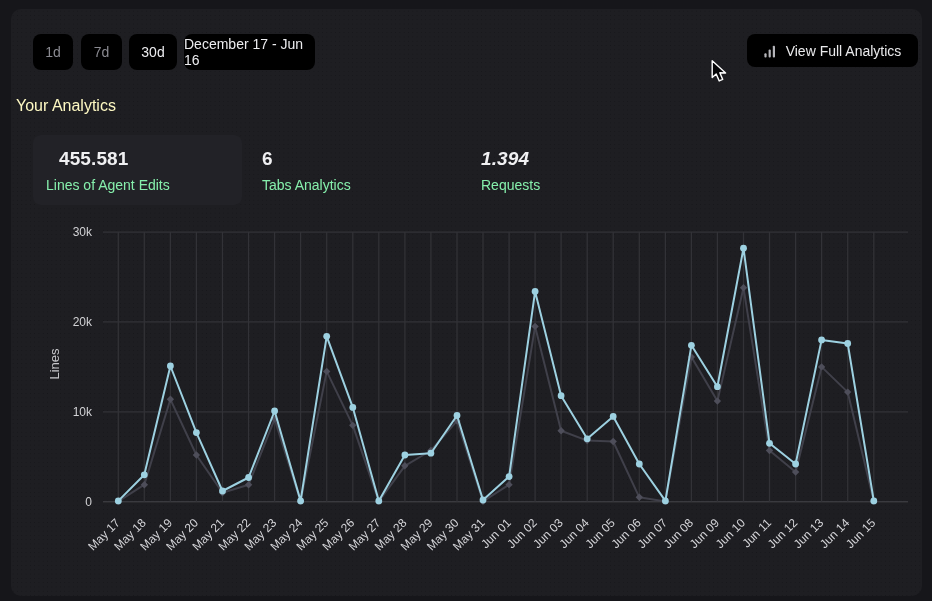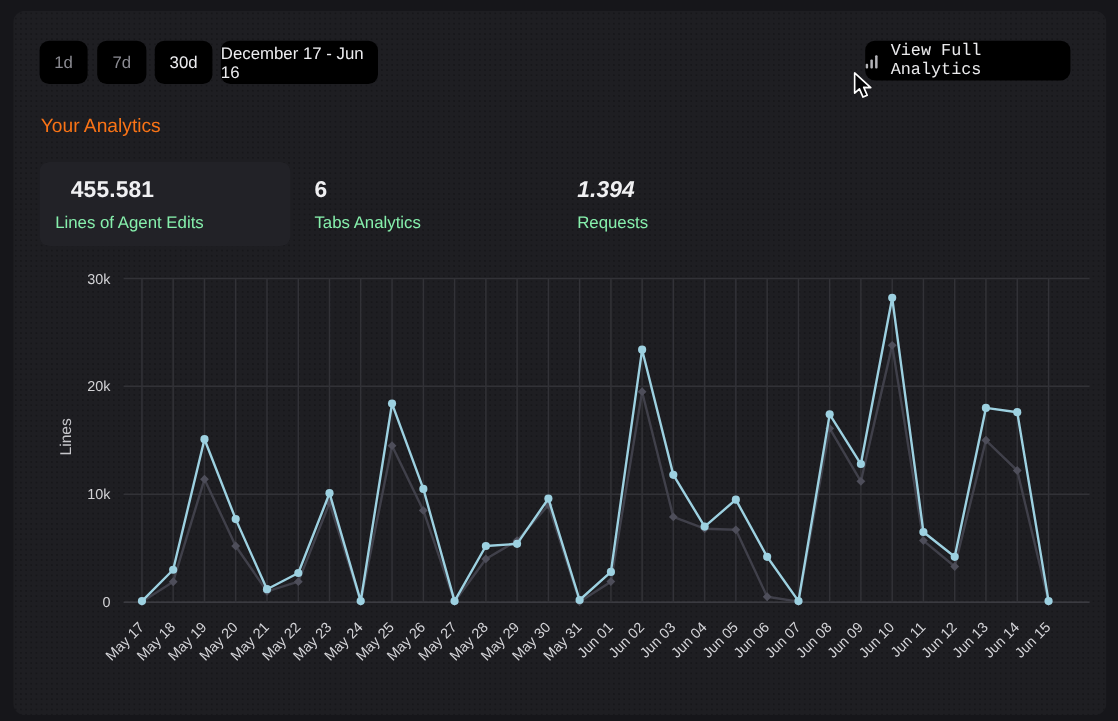--- a/index.html
+++ b/index.html
@@ -9,31 +9,31 @@
 .card { position:absolute; left:33px; top:135px; width:209px; height:70px; background:#222227; border-radius:8px; }
 .num { position:absolute; font-size:19px; font-weight:bold; color:#f0f0f2; letter-spacing:0.1px; }
 .lab { position:absolute; font-size:14px; color:#86efac; }
 </style></head>
 <body>
 <div class="panel"></div>
 <div class="btn dim" style="left:33px; width:40px;">1d</div>
 <div class="btn dim" style="left:81px; width:41px;">7d</div>
 <div class="btn lit" style="left:129px; width:48px; font-weight:500;">30d</div>
 <div class="btn lit" style="left:184px; width:131px; font-weight:500;">December 17 - Jun 16</div>
-<div class="btn" style="left:721px; width:171px; height:33px; top:34px; font-size:14px;font-family:Liberation Mono, monospace;">
+<div class="btn" style="left:747px; width:171px; height:33px; top:34px; font-size:14px;">
   <svg width="13" height="13" viewBox="0 0 13 13" style="margin-right:9px; margin-top:1px">
       <g fill="#b4b4b9">
         <rect x="0.4" y="8.3" width="2.2" height="4.2" rx="0.9"></rect>
         <rect x="4.6" y="4.5" width="2.2" height="8" rx="0.9"></rect>
         <rect x="8.8" y="0.7" width="2.2" height="11.8" rx="0.9"></rect>
       </g>
     </svg>
   <span style="color:#eaeaec">View Full Analytics</span>
 </div>
-<div style="position:absolute; left:34px; top:97px; font-size:16px; color:#f97316;">Your Analytics</div>
+<div style="position:absolute; left:16px; top:97px; font-size:16px; color:#fef9c3;">Your Analytics</div>
 <div class="card"></div>
 <div class="num" style="left:59px; top:148px;">455.581</div>
 <div class="lab" style="left:46px; top:177px;">Lines of Agent Edits</div>
 <div class="num" style="left:262px; top:148px;">6</div>
 <div class="lab" style="left:262px; top:177px;">Tabs Analytics</div>
 <div class="num" style="left:481px; top:148px;font-style:italic;">1.394</div>
 <div class="lab" style="left:481px; top:177px;text-align:center;">Requests</div>
 <svg width="932" height="601" viewBox="0 0 932 601" style="position:absolute;left:0;top:0">
 <line x1="103" y1="232.0" x2="908" y2="232.0" stroke="#323237" stroke-width="1.25"></line>
 <line x1="103" y1="321.9" x2="908" y2="321.9" stroke="#323237" stroke-width="1.25"></line>

